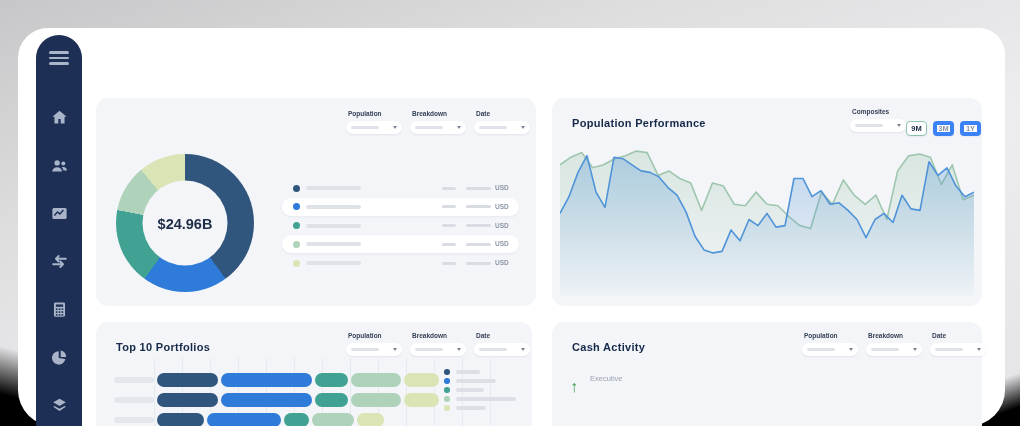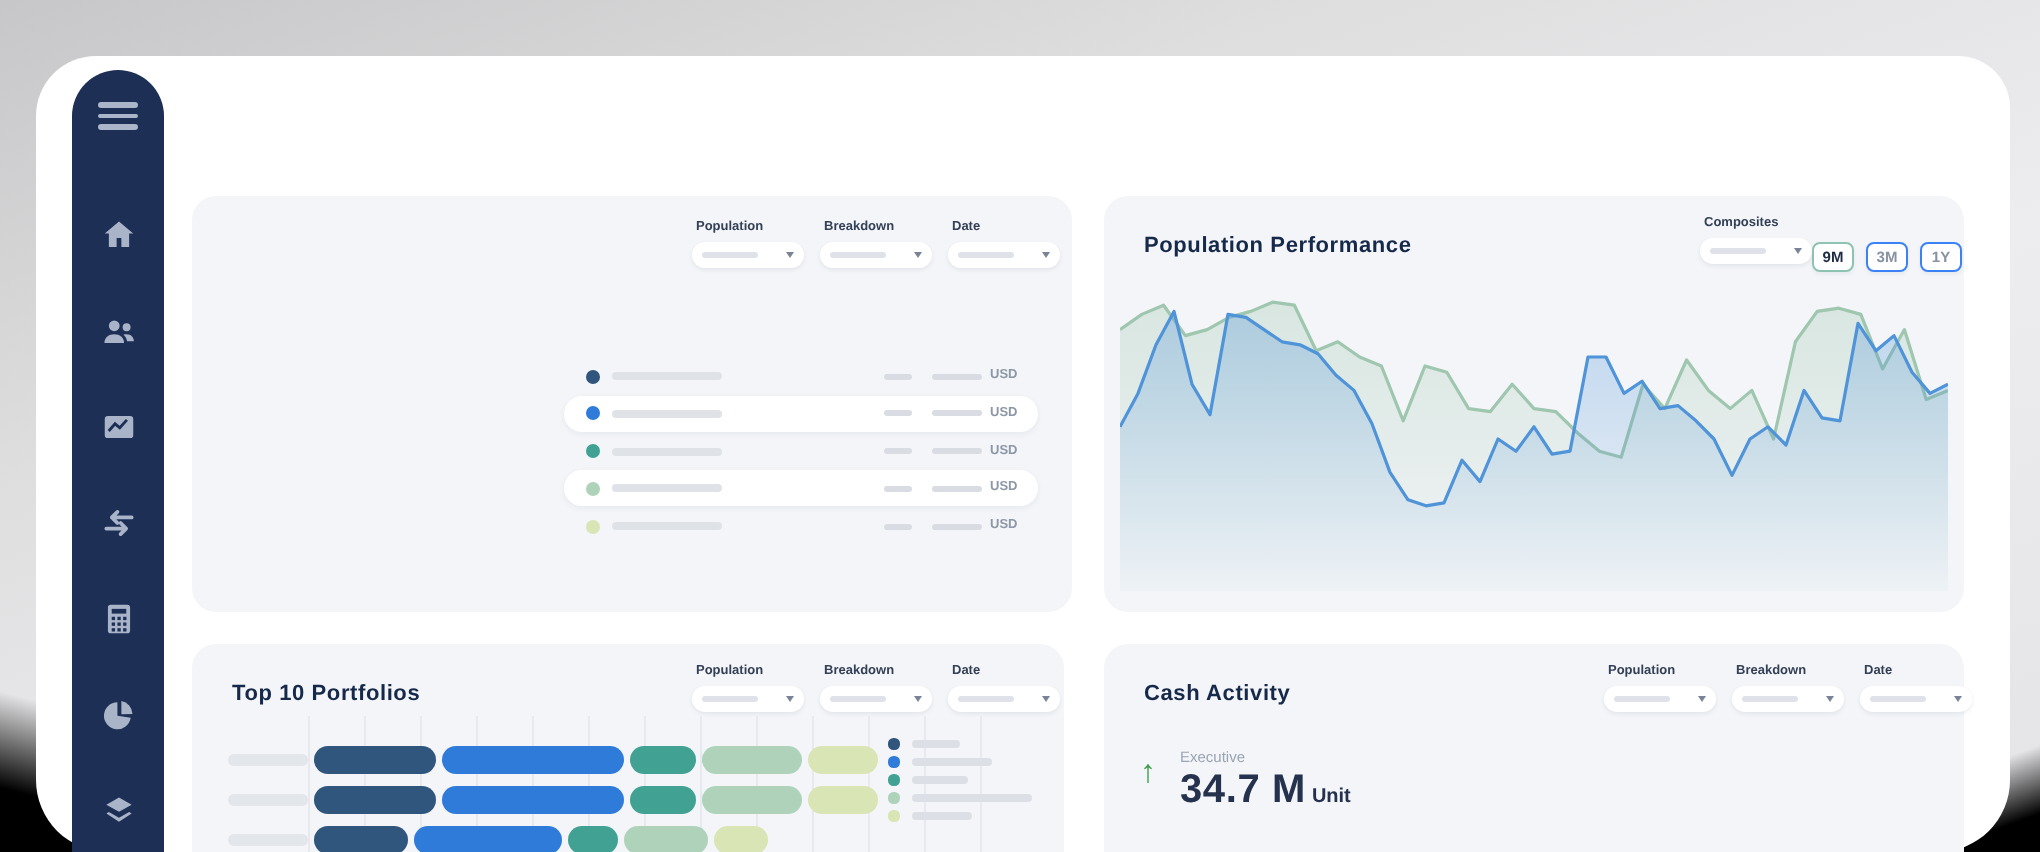--- a/index.html
+++ b/index.html
@@ -62,21 +62,21 @@
   .aum-row { position:absolute; left:186px; width:237px; height:18px; }
   .aum-row.alt { background:#ffffff; border-radius:9px; box-shadow:0 1px 3px rgba(20,40,80,.06); }
   .aum-dot { position:absolute; left:11px; top:5.5px; width:7px; height:7px; border-radius:50%; }
   .aum-name { position:absolute; left:24px; top:7px; width:55px; height:4px; border-radius:2px; background:#dfe3e8; }
   .aum-val-s { position:absolute; left:160px; top:7.5px; width:14px; height:3px; border-radius:2px; background:#d9dde3; }
   .aum-val-m { position:absolute; left:184px; top:7.5px; width:25px; height:3px; border-radius:2px; background:#d9dde3; }
   .aum-unit { position:absolute; left:213px; top:5px; font-size:6.5px; font-weight:700; color:#8d97a7; }
 
   
   .ranges { position:absolute; left:354px; top:23px; display:flex; gap:6px; }
-  .range-btn { min-width:21px; height:15px; background:#fff; border:1px solid #3b82f6; border-radius:4px;
+  .range-btn { min-width:21px; height:15px; background:#fff; border:4px solid #3b82f6; border-radius:4px;
     font-size:7.5px; font-weight:700; color:#8792a3; display:flex; align-items:center;
     justify-content:center; cursor:pointer; box-shadow:0 1px 2px rgba(20,40,80,.06); }
   .range-btn.selected { border:1px solid #8fc3b1; color:#1d2b45; }
   .composite-chart { position:absolute; left:8px; top:44px; }
 
   
   .gridlines { position:absolute; left:58px; top:36px; width:338px; height:104px;
     background:repeating-linear-gradient(90deg,#e6e9ee 0 1px,transparent 1px 28px); }
   .bar-row { position:absolute; height:14px; }
   .bar-label { position:absolute; left:18px; width:40px; height:6px; border-radius:3px; background:#e3e6eb; }
@@ -181,20 +181,25 @@
           </div>
         </div>
         <div class="filter-group">
           <div class="filter-label">Date</div>
           <div class="filter-select">
             <span class="dash"></span>
             <span class="caret"></span>
           </div>
         </div>
       </div>
+    <div class="donut" id="aum-donut" style="background: conic-gradient(rgb(49, 86, 126) 0%, rgb(49, 86, 126) 40%, rgb(47, 123, 217) 40%, rgb(47, 123, 217) 60%, rgb(65, 162, 147) 60%, rgb(65, 162, 147) 78%, rgb(174, 211, 186) 78%, rgb(174, 211, 186) 89%, rgb(217, 229, 180) 89%, rgb(217, 229, 180) 100%);">
+      <div class="donut-hole">
+        <div class="donut-center">$24.96B</div>
+      </div>
+    </div>
     <div id="aum-legend">
         <div class="aum-row" style="top: 81px;">
           <span class="aum-dot" style="background:#31567e"></span>
           <span class="aum-name"></span>
           <span class="aum-val-s"></span>
           <span class="aum-val-m"></span>
           <span class="aum-unit">USD</span>
         </div>
         <div class="aum-row alt" style="top: 99.8px;">
           <span class="aum-dot" style="background:#2f7bd9"></span>
@@ -363,18 +368,14 @@
         <div class="filter-group">
           <div class="filter-label">Date</div>
           <div class="filter-select">
             <span class="dash"></span>
             <span class="caret"></span>
           </div>
         </div>
       </div>
     <div class="cash-arrow">↑</div>
     <div class="cash-label">Executive</div>
-    <div class="cash-value-row">
-      <span class="cash-value">34.7 M</span>
-      <span class="cash-unit">Unit</span>
-    </div>
   </div>
 </div>
 
 </body></html>

